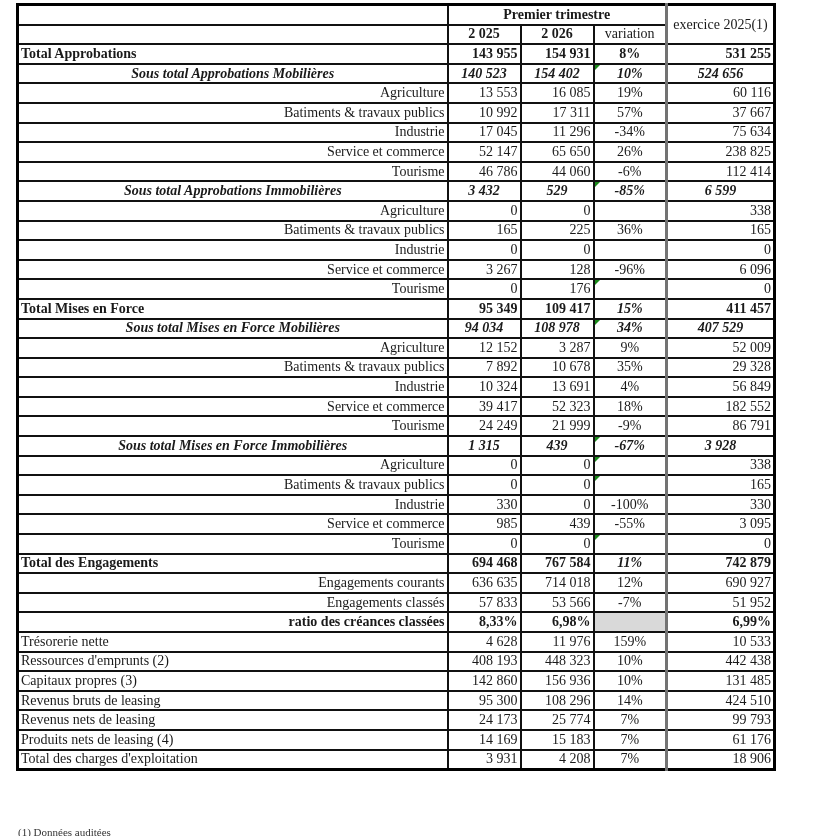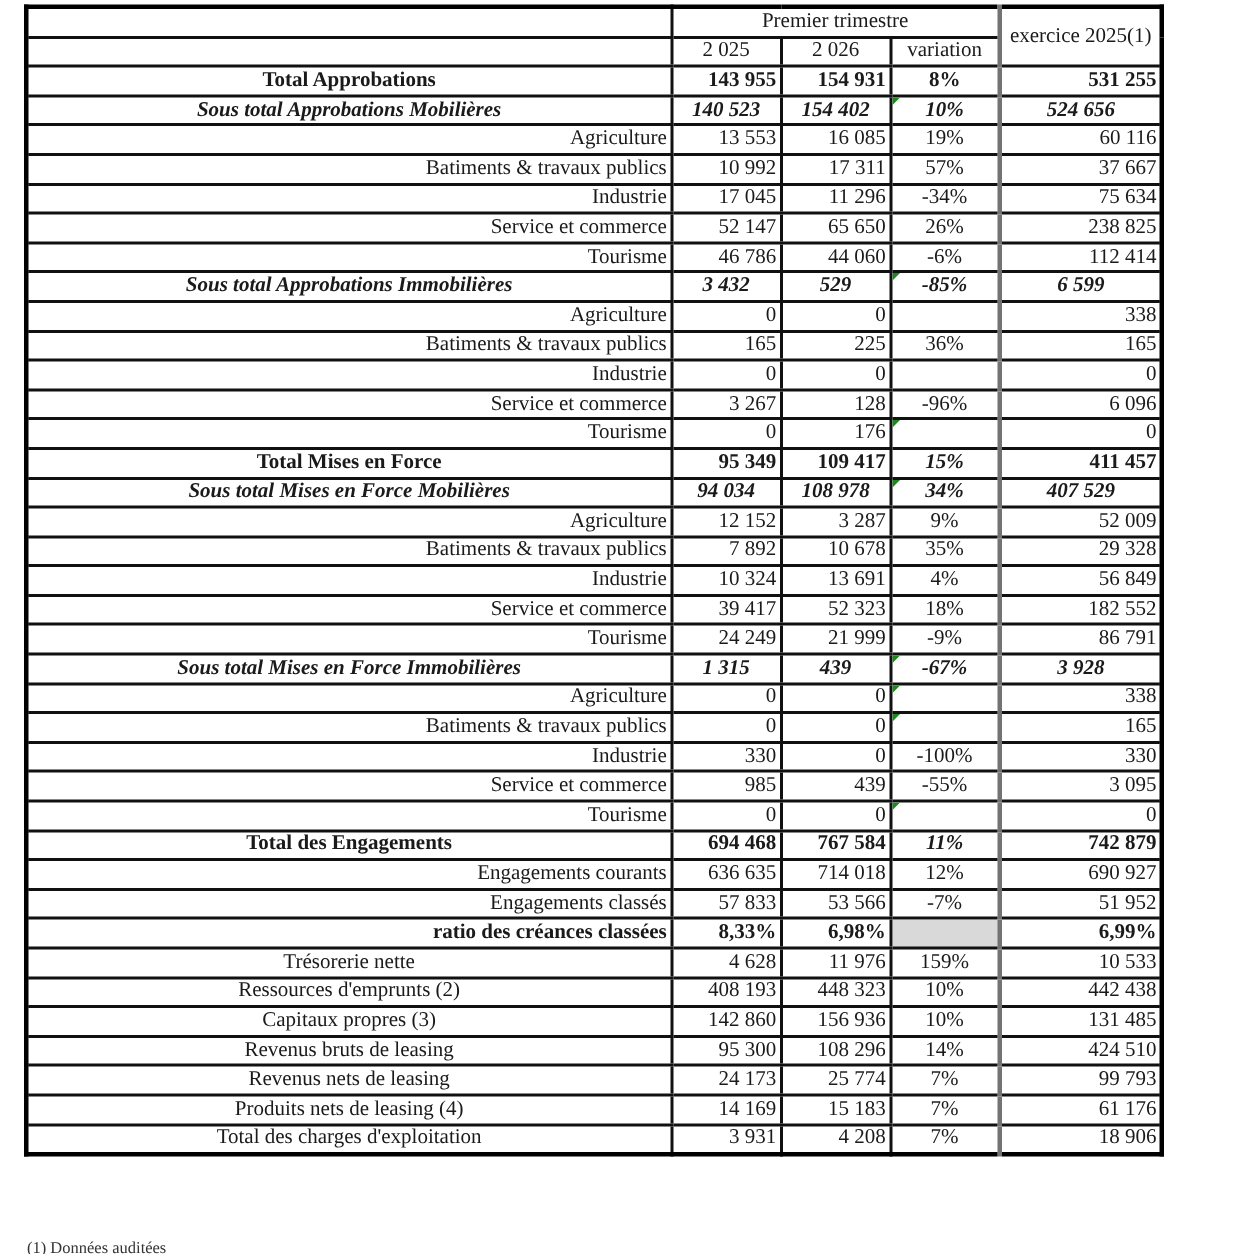--- a/index.html
+++ b/index.html
@@ -22,22 +22,22 @@
     overflow: hidden;
   }
   col.c-label { width: 430px; }
   col.c-y1 { width: 73px; }
   col.c-y2 { width: 73px; }
   col.c-var { width: 73px; }
   col.c-ex { width: 108px; }
   .b-left { border-left: 2px solid #111; }
   .b-left-thick { border-left: 3px solid #737373; }
   .hdr { font-weight: normal; text-align: center; }
-  .hdr-bold { font-weight: normal; }
-  .lbl-left { text-align: center; }
+  .hdr-bold { font-weight: bold; }
+  .lbl-left { text-align: left; }
   .lbl-right { text-align: right; }
   .num { text-align: right; }
   .pct { text-align: center; }
   .bold { font-weight: bold; }
   .bi { font-weight: bold; font-style: italic; text-align: center; }
   .grey { background: #d9d9d9; }
   .mark { position: relative; }
   .mark::before {
     content: ""; position: absolute; left: 0; top: 0;
     width: 0; height: 0;

